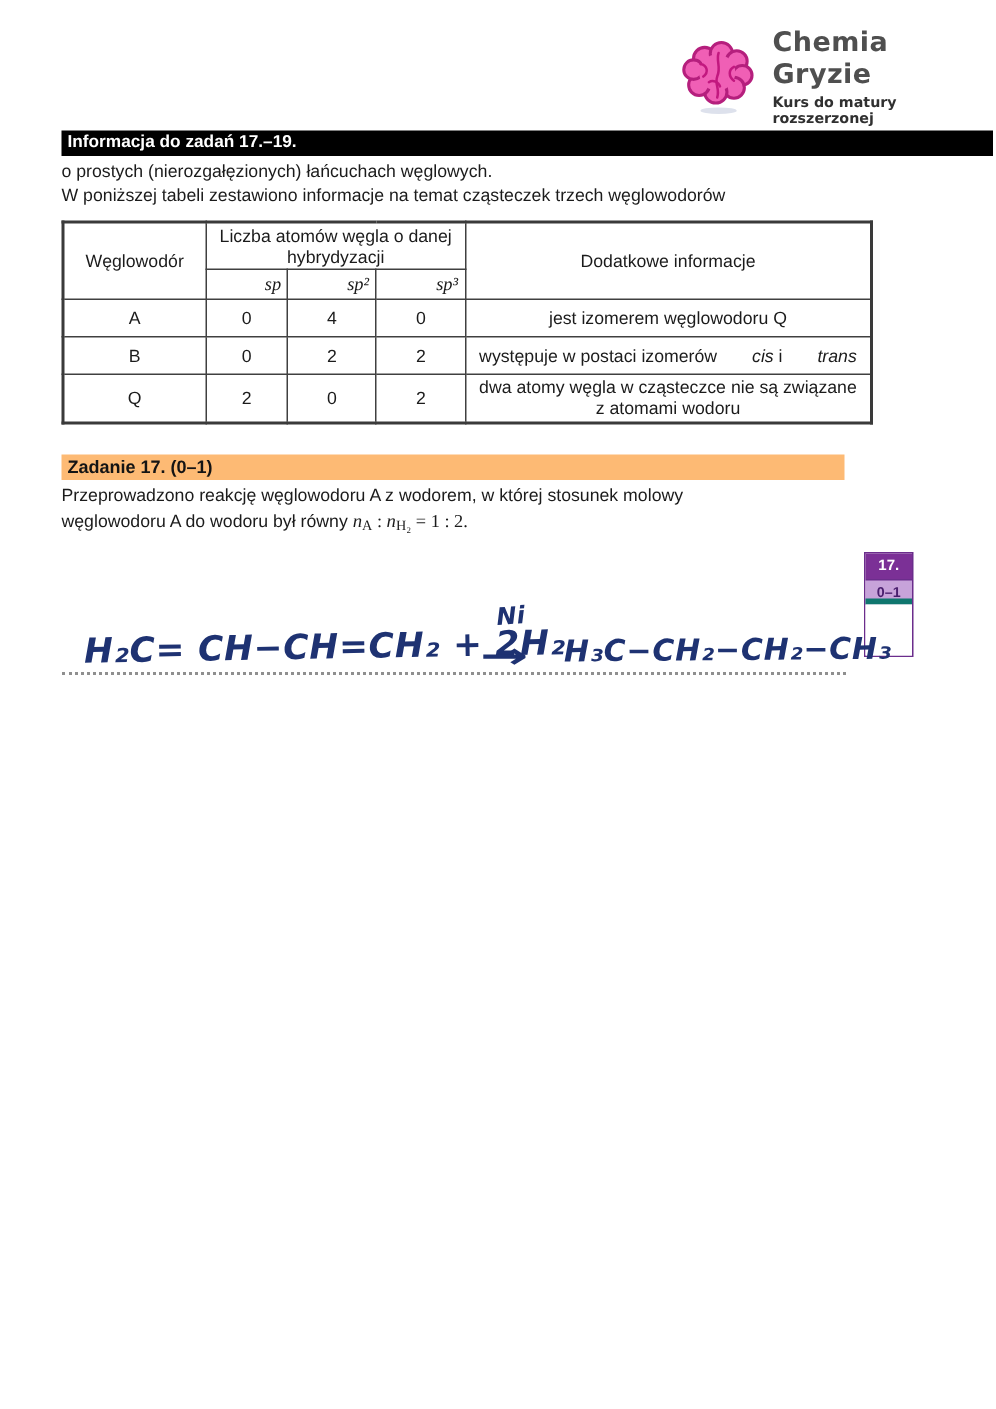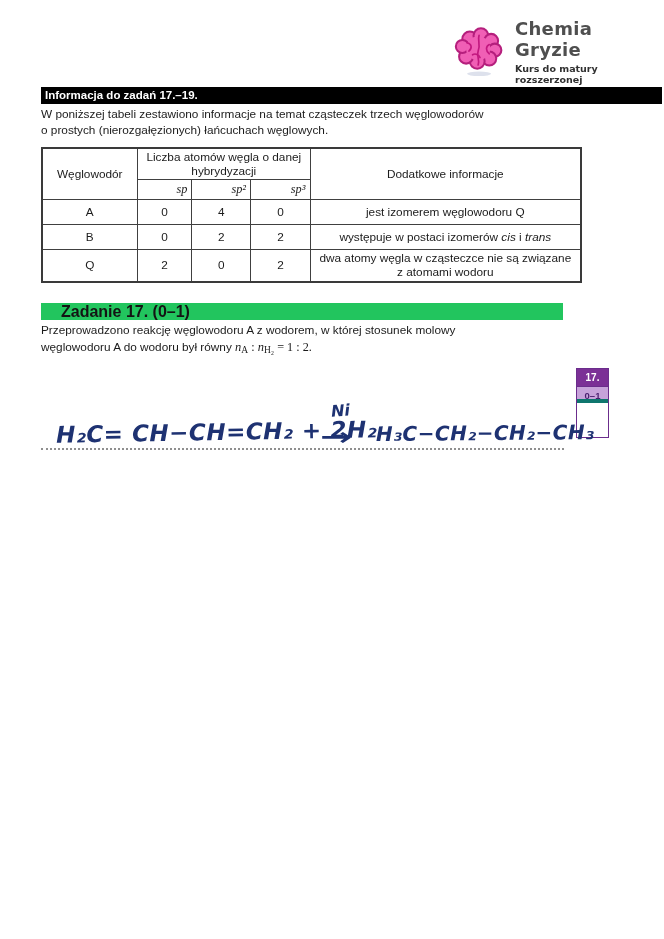--- a/index.html
+++ b/index.html
@@ -20,25 +20,25 @@
   .intro { position:absolute; top:106px; left:41px; width:522px; font-size:11.8px; line-height:16px; }
 
   
   .hydro-table { position:absolute; top:147px; left:41px; border-collapse:collapse; font-size:11.8px;
                  border:2px solid #3a3a3a; table-layout:fixed; }
   .hydro-table td { border:1px solid #404040; text-align:center; vertical-align:middle; padding:1px 4px; }
   .col-hydro { width:95px; } .col-sp { width:49px; } .col-sp2 { width:48px; } .col-sp3 { width:60px; } .col-info { width:270px; }
   .row-h1 td { height:24px;text-align:center; } .row-h2 td { height:20px;padding-left:39px; }
   .row-a td, .row-b td { height:25px; } .row-q td { height:32px; }
   .sp-cell { font-family:"Liberation Serif", serif; font-style:italic; font-size:12.3px; }
-  .italic { font-style:italic; }
+  .italic { font-style:italic;margin-left:20px; }
 
   
-  .task-banner { position:absolute; top:303px; left:41px; width:522px; height:17px; background:#22c55e;
-                 color:#141414; font-weight:bold; font-size:16px; line-height:17px; padding-left:20px; }
+  .task-banner { position:absolute; top:303px; left:41px; width:522px; height:17px; background:#fdba74;
+                 color:#141414; font-weight:bold; font-size:12px; line-height:17px; padding-left:4px; }
   .task-body { position:absolute; top:322px; left:41px; width:522px; font-size:11.8px; line-height:16.5px; }
   .mathvar { font-family:"Liberation Serif", serif; font-style:italic; font-size:12.5px; }
   .mathsub { font-family:"Liberation Serif", serif; font-size:9.5px; vertical-align:-2px; }
   .mathtxt { font-family:"Liberation Serif", serif; font-size:12.2px; }
   .instruction { position:absolute; top:369px; left:41px; width:530px; font-weight:bold; font-size:11.8px; line-height:16.5px; }
 
   
   .score-box { position:absolute; top:368px; left:576px; width:33px; border:1px solid #6b2d8c; background:#ffffff; }
   .score-num { background:#7b3096; color:#ffffff; font-size:10px; font-weight:bold; text-align:center; height:17px; line-height:17px; }
   .score-pts { background:#c7a3da; color:#4a1f6e; font-size:9.5px; font-weight:bold; text-align:center; height:17px; line-height:17px;
@@ -80,22 +80,22 @@
       </g>
     </svg>
     <div class="brand-text">
       <span class="brand-name">Chemia Gryzie</span>
       <span class="brand-tagline">Kurs do matury rozszerzonej</span>
     </div>
   </div>
 
   <div class="info-banner">Informacja do zadań 17.–19.</div>
   <div class="intro">
+    <div>o prostych (nierozgałęzionych) łańcuchach węglowych.</div>
     <div>W poniższej tabeli zestawiono informacje na temat cząsteczek trzech węglowodorów</div>
-    <div>o prostych (nierozgałęzionych) łańcuchach węglowych.</div>
   </div>
 
   <table class="hydro-table">
     <colgroup>
       <col class="col-hydro">
         <col class="col-sp">
         <col class="col-sp2">
         <col class="col-sp3">
         <col class="col-info">
     </colgroup>

